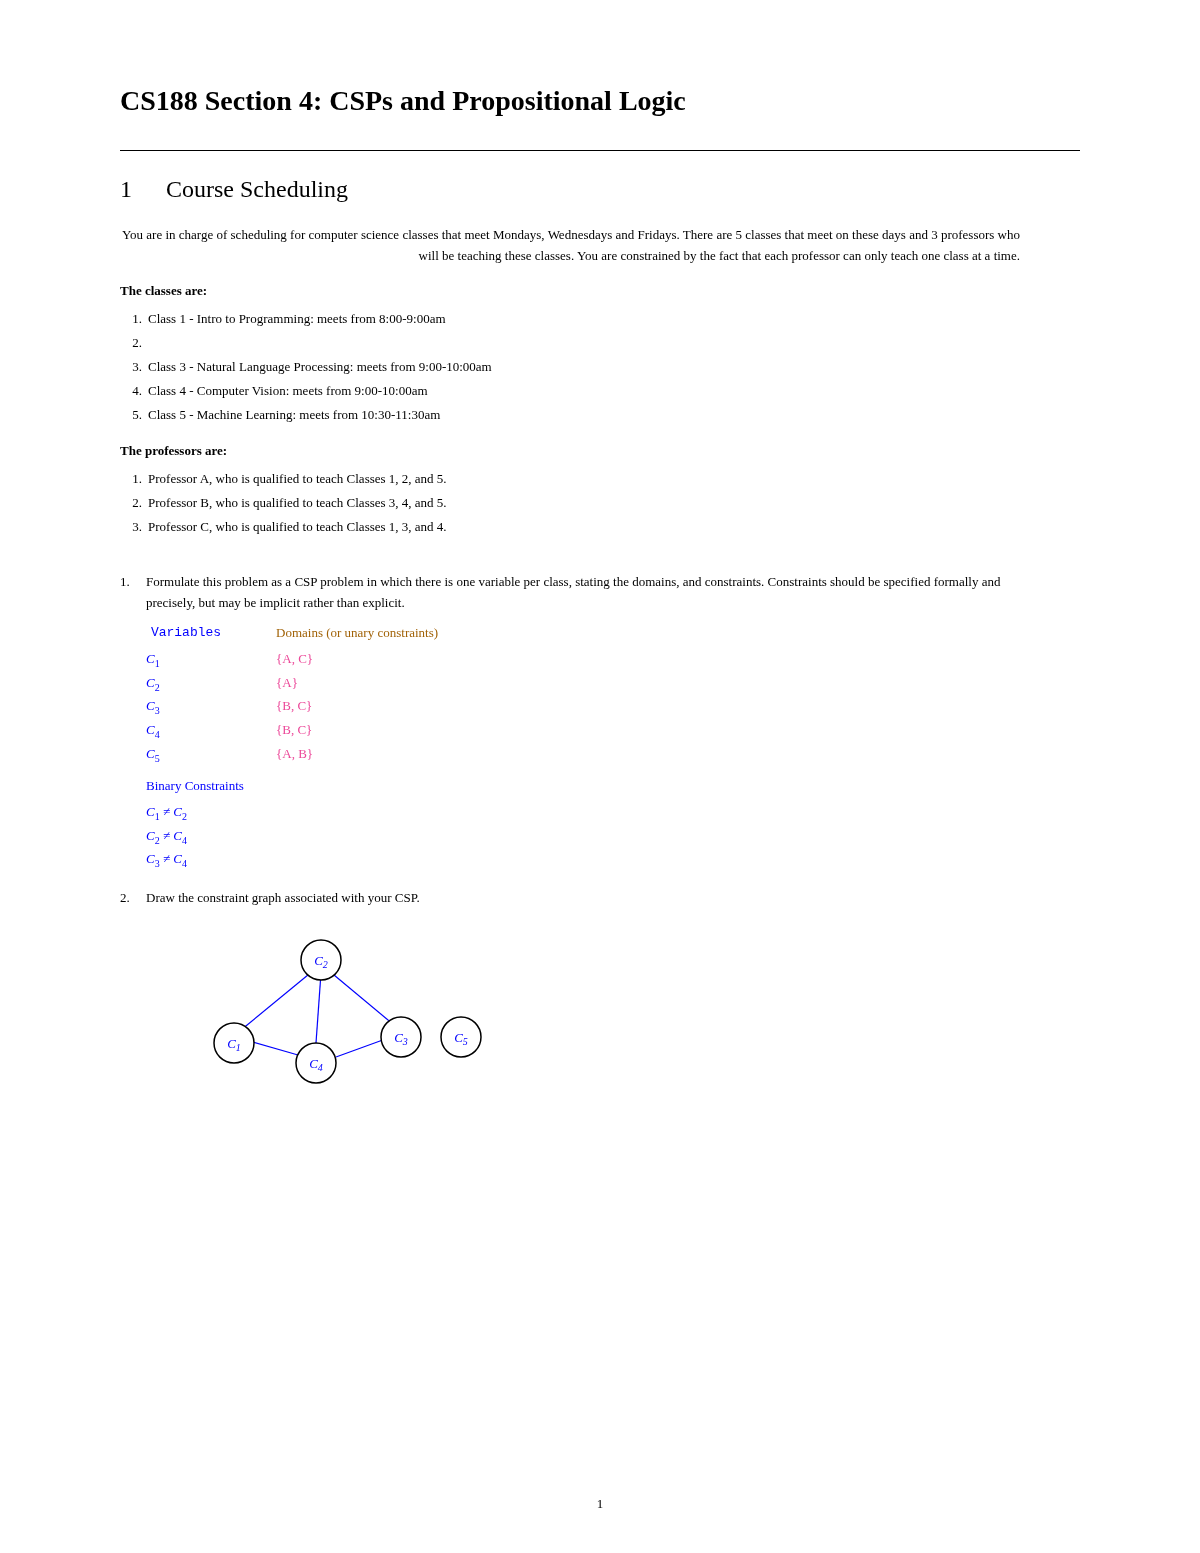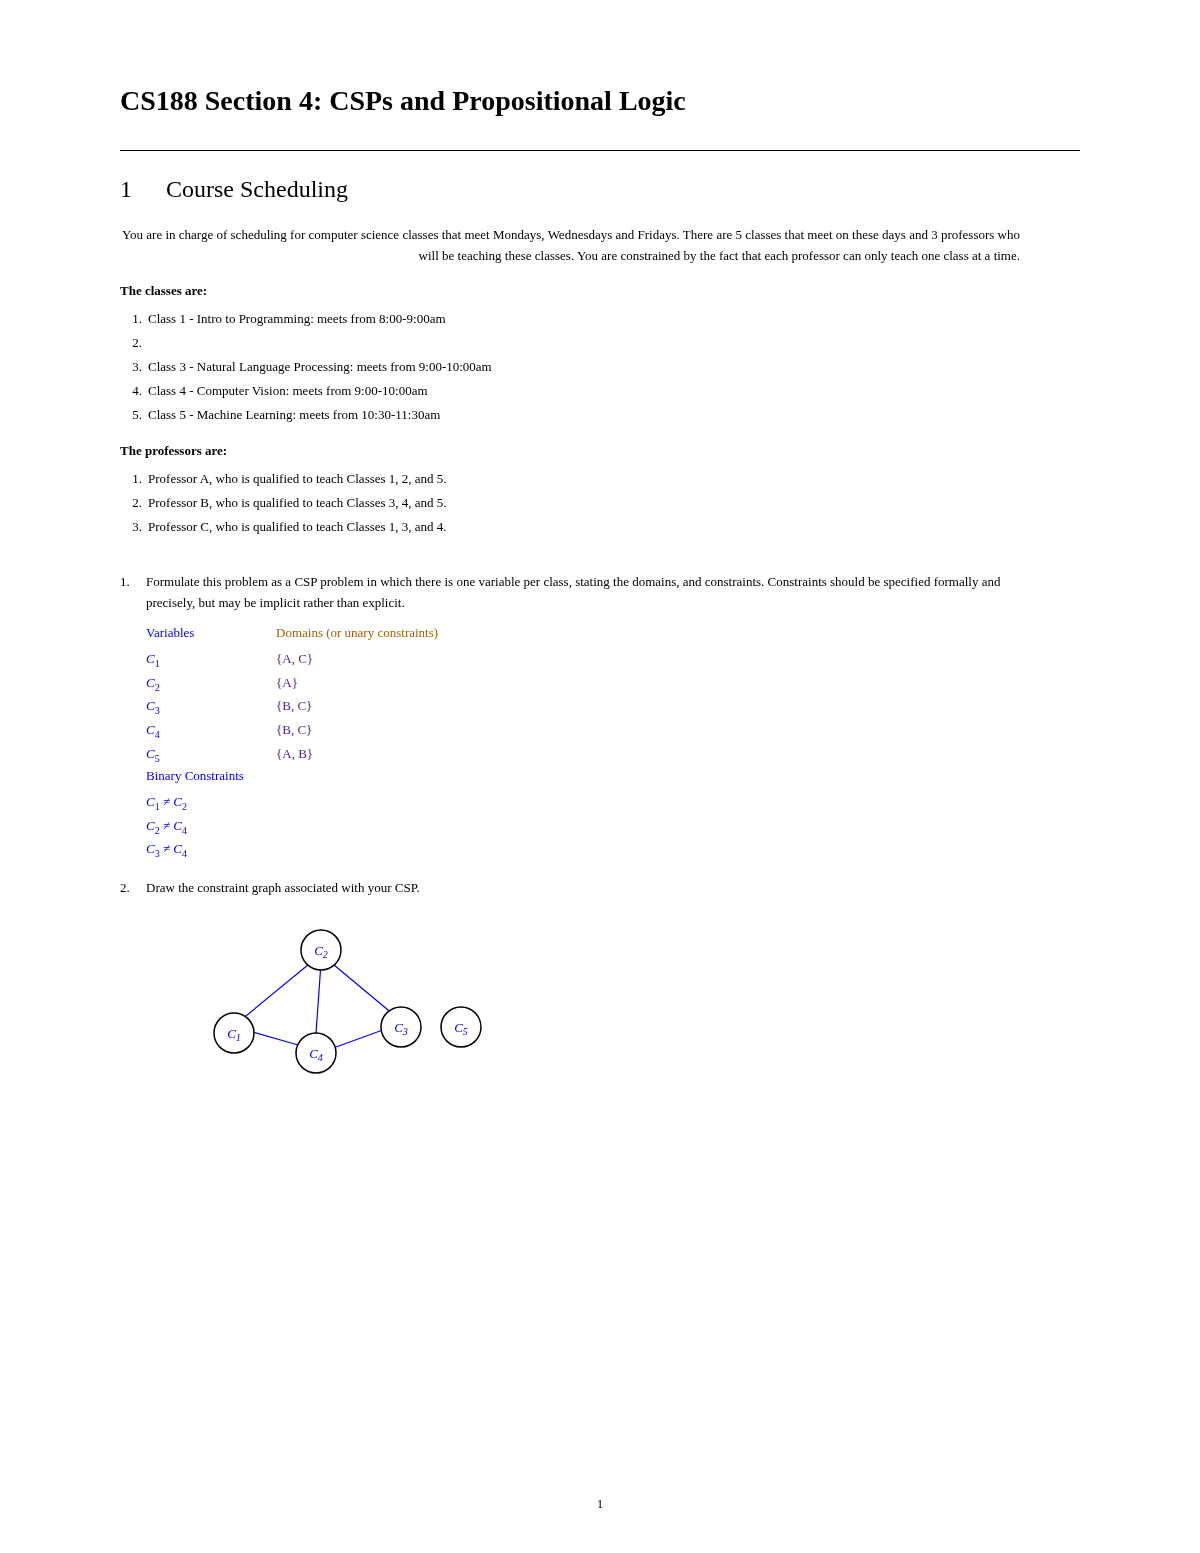--- a/index.html
+++ b/index.html
@@ -91,45 +91,46 @@
       font-size: 13px;
       color: #00f;
     }
     .csp-header-row {
       display: flex;
       gap: 50px;
       margin-bottom: 4px;
     }
     .csp-var-header {
       min-width: 80px;
-      font-family: Liberation Serif, serif;
-      color: #00f;
+      font-family: Liberation Mono, monospace;
+      color: #00f;
+      text-align: center;
     }
     .csp-domain-header {
       color: #a16207;
     }
     .csp-row {
       display: flex;
       gap: 50px;
       line-height: 1.7;
     }
     .csp-var {
       min-width: 80px;
       color: #00f;
       font-family: 'Computer Modern', Georgia, serif;
     }
     .csp-domain {
-      color: #4c1d95;
+      color: #ec4899;
       font-family: 'Computer Modern', Georgia, serif;
     }
     .binary-constraints-label {
       color: #00f;
       font-weight: normal;
       font-family: 'Computer Modern', Georgia, serif;
-      margin-top: 0;
+      margin-top: 10px;
       margin-bottom: 4px;
       font-size: 13px;
     }
     .constraint-line {
       color: #00f;
       font-family: 'Computer Modern', Georgia, serif;
       font-size: 13px;
       line-height: 1.7;
     }
     

